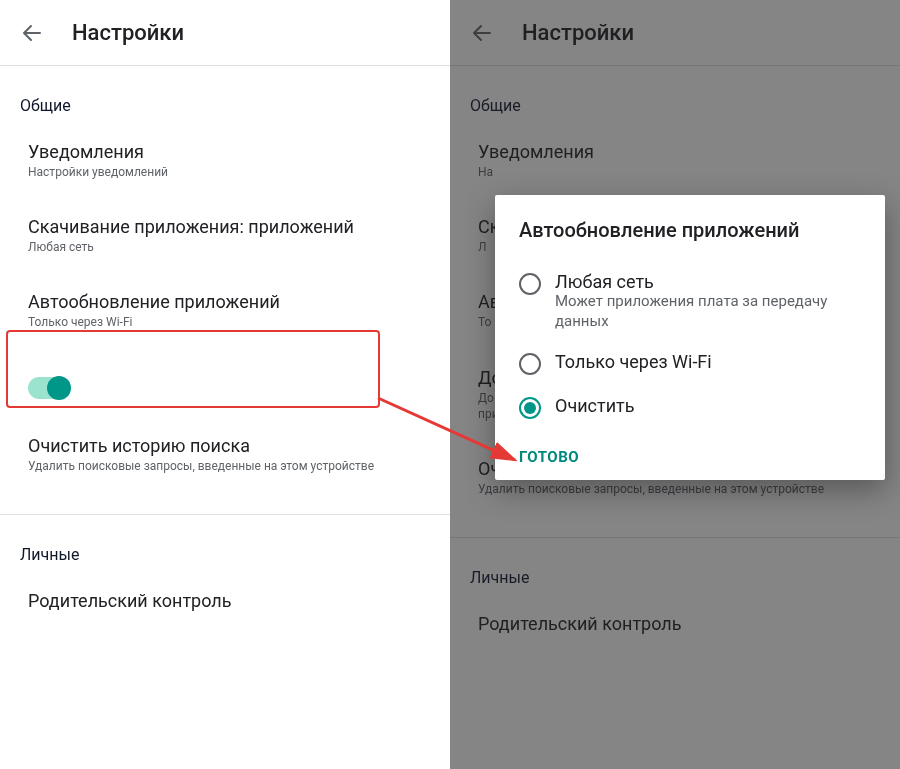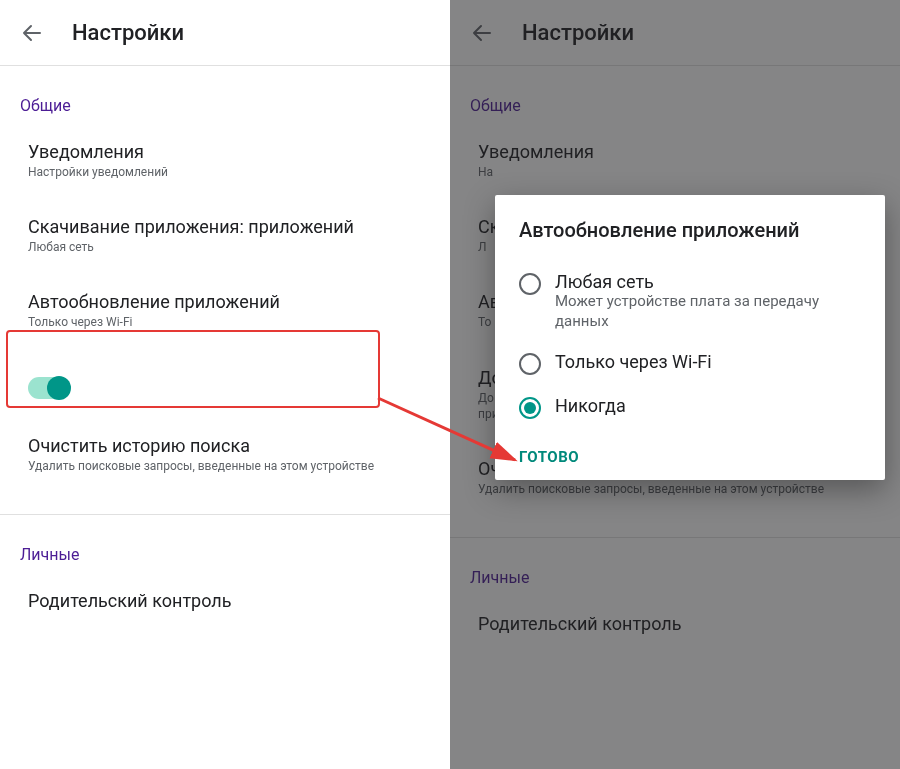--- a/index.html
+++ b/index.html
@@ -39,21 +39,21 @@
   }
   .back-arrow svg { display:block }
   .divider {
     height: 1px;
     background: #e0e0e0;
     width: 100%;
   }
   .section-label {
     padding: 30px 20px 8px 20px;
     font-size: 16px;
-    color: #4c1d95;
+    color: #0f172a;
   }
   .item {
     padding: 18px 28px;
     display: flex;
     align-items: flex-start;
     justify-content: space-between;
     gap: 16px;
     box-sizing: border-box;
   }
   .item-text { flex: 1 1 auto; }
@@ -290,35 +290,35 @@
     </div>
 
     <div class="scrim"></div>
     <div class="dialog">
       <div class="dialog-title">Автообновление приложений</div>
 
       <div class="radio-row">
         <div class="radio"></div>
         <div>
           <div class="radio-label">Любая сеть</div>
-          <div class="radio-sub">Может устройстве плата за передачу данных</div>
+          <div class="radio-sub">Может приложения плата за передачу данных</div>
         </div>
       </div>
 
       <div class="radio-row">
         <div class="radio"></div>
         <div>
           <div class="radio-label">Только через Wi-Fi</div>
         </div>
       </div>
 
       <div class="radio-row">
         <div class="radio checked"></div>
         <div>
-          <div class="radio-label">Никогда</div>
+          <div class="radio-label">Очистить</div>
         </div>
       </div>
 
       <div class="dialog-actions">
         <span class="dialog-btn">Готово</span>
       </div>
     </div>
   </div>
 </div>
 

